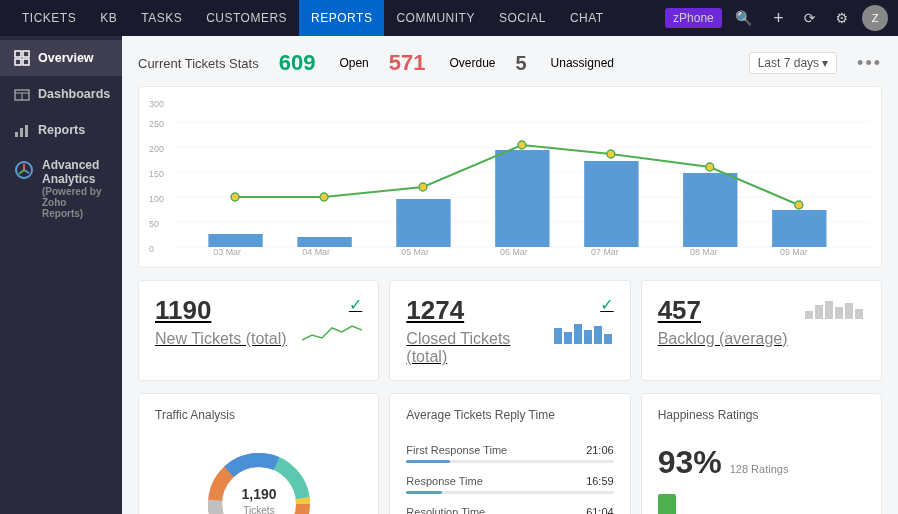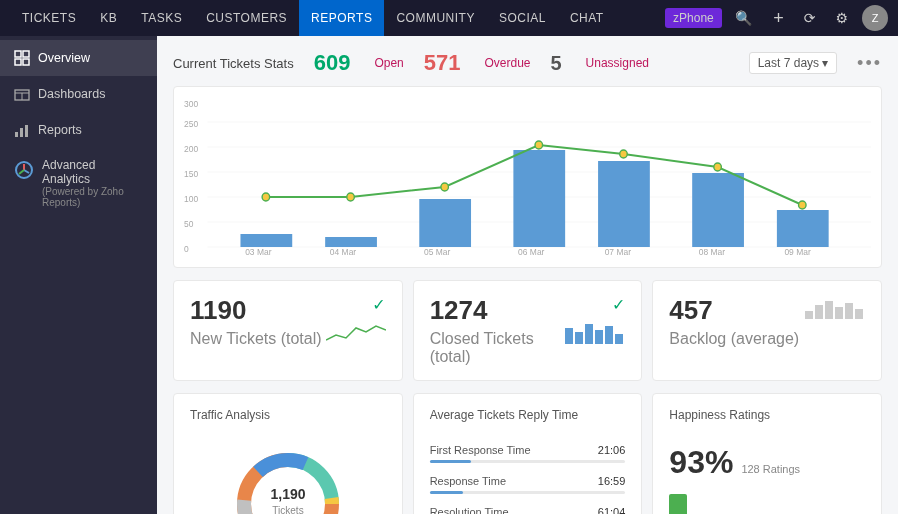--- a/index.html
+++ b/index.html
@@ -10,54 +10,54 @@
     .top-nav .nav-item { color: #ccc; font-size: 12px; padding: 0 12px; height: 36px; display: flex; align-items: center; cursor: pointer; text-transform: uppercase; letter-spacing: 0.5px; }
     .top-nav .nav-item.active { background: #0066cc; color: #fff; }
     .top-nav .nav-right { margin-left: auto; display: flex; align-items: center; gap: 8px; color: #ccc; }
     .top-nav .nav-right span { font-size: 12px; cursor: pointer; padding: 4px 6px; }
     .top-nav .nav-right .avatar { width: 26px; height: 26px; border-radius: 50%; background: #888; display: flex; align-items: center; justify-content: center; color: #fff; font-size: 11px; cursor: pointer; }
 
     
     .layout { display: flex; height: calc(514px - 36px); }
 
     
-    .sidebar { width: 157px; background: #2a2a3e; display: flex; flex-direction: column; padding-top: 4px; flex-shrink: 0; }
+    .sidebar { width: 122px; background: #2a2a3e; display: flex; flex-direction: column; padding-top: 4px; flex-shrink: 0; font-weight: bold; }
     .sidebar-item { display: flex; align-items: center; gap: 8px; padding: 10px 14px; color: #ccc; cursor: pointer; font-size: 13px; }
     .sidebar-item.active { color: #fff; background: rgba(255,255,255,0.1); }
     .sidebar-item .s-icon { width: 16px; height: 16px; display: flex; align-items: center; justify-content: center; font-size: 14px; color: #aaa; }
     .sidebar-item.active .s-icon { color: #fff; }
     .sidebar-item .s-label { font-size: 12.5px; }
     .sidebar-item-advanced { display: flex; align-items: flex-start; gap: 8px; padding: 10px 14px; color: #ccc; cursor: pointer; }
     .sidebar-item-advanced .s-icon { width: 20px; height: 20px; margin-top: 2px; }
     .sidebar-item-advanced .s-text .s-label { font-size: 12px; color: #ccc; display: block; }
     .sidebar-item-advanced .s-text .s-sub { font-size: 10px; color: #888; display: block; }
 
     
     .main { flex: 1; overflow-y: auto; padding: 14px 16px; background: #f5f6f8; }
 
     
     .stats-header { display: flex; align-items: center; gap: 20px; margin-bottom: 10px; }
     .stats-header .sh-title { font-size: 13px; color: #444; font-weight: 500; }
     .stats-header .stat-val { font-size: 22px; font-weight: bold; }
     .stats-header .stat-val.open { color: #00a86b; }
     .stats-header .stat-val.overdue { color: #e05c5c; }
     .stats-header .stat-val.unassigned { color: #555; font-size: 20px; }
-    .stats-header .stat-label { font-size: 12px; color: #be185d; margin-left: 4px; }
+    .stats-header .stat-label { font-size: 12px; color: #000000; margin-left: 4px; }
     .stats-header .sh-right { margin-left: auto; display: flex; align-items: center; gap: 20px; }
     .stats-header .date-range { font-size: 12px; color: #555; cursor: pointer; display: flex; align-items: center; gap: 3px; background: #fff; border: 1px solid #ddd; border-radius: 3px; padding: 3px 8px; }
     .stats-header .more-btn { cursor: pointer; color: #888; font-size: 18px; letter-spacing: 2px; }
 
     
     .chart-area { background: #fff; border: 1px solid #e8e8e8; border-radius: 4px; padding: 10px; margin-bottom: 12px; }
     .chart-container { position: relative; height: 160px; }
     .chart-svg { width: 100%; height: 100%; }
 
     
     .metric-cards { display: grid; grid-template-columns: 1fr 1fr 1fr; gap: 10px; margin-bottom: 12px; }
-    .metric-card { background: #fff; border: 1px solid #e8e8e8; border-radius: 4px; padding: 14px 16px; display: flex; justify-content: space-between; align-items: flex-start; }
+    .metric-card { background: #fff; border: 1px solid #e8e8e8; border-radius: 4px; padding: 14px 16px; display: flex; justify-content: space-between; align-items: flex-start; text-decoration: underline; }
     .metric-card .mc-left .mc-val { font-size: 26px; font-weight: 600; color: #333; }
     .metric-card .mc-left .mc-label { font-size: 16px; color: #888; margin-top: 4px; }
     .metric-card .mc-right { display: flex; flex-direction: column; align-items: flex-end; gap: 6px; }
     .check-icon { color: #00a86b; font-size: 16px; }
 
     
     .bottom-section { display: grid; grid-template-columns: 1fr 1fr 1fr; gap: 10px; }
     .bottom-card { background: #fff; border: 1px solid #e8e8e8; border-radius: 4px; padding: 14px 16px; }
     .bottom-card .bc-title { font-size: 12px; color: #555; font-weight: 500; margin-bottom: 22px; }
 

